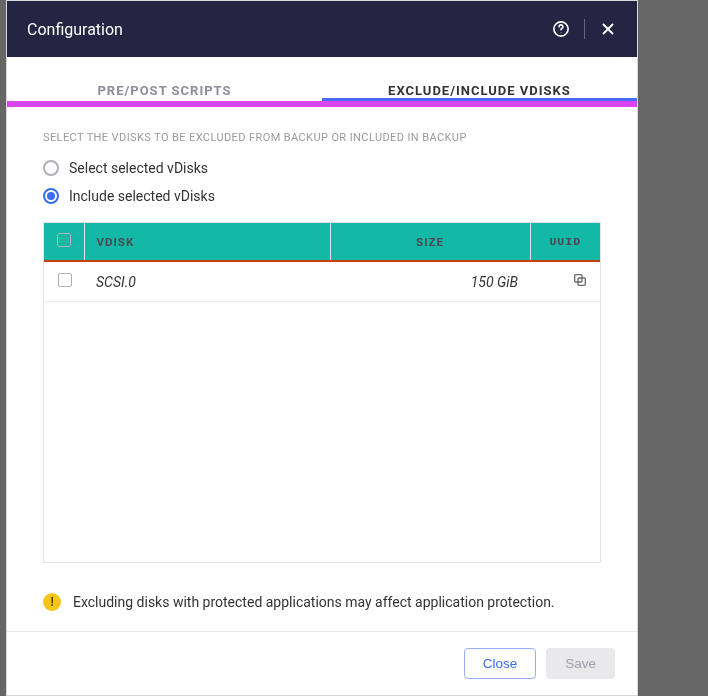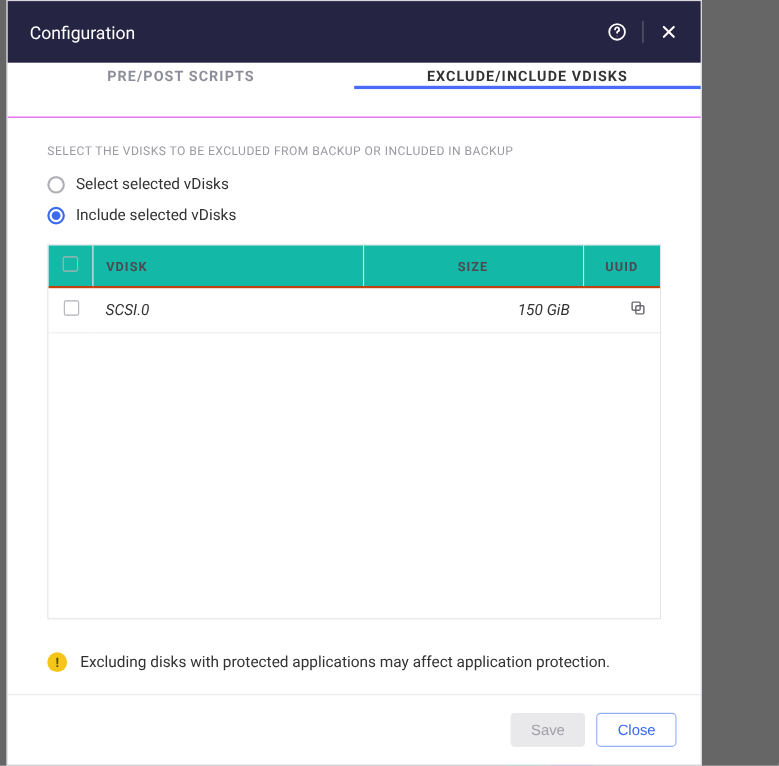--- a/index.html
+++ b/index.html
@@ -11,21 +11,21 @@
   }
   .modal-header {
     height: 56px; background: #262443; color: #fff; display: flex;
     align-items: center; padding: 0 20px; justify-content: space-between;
   }
   .modal-title { font-size: 16px; font-weight: 400; }
   .header-actions { display: flex; align-items: center; gap: 14px; }
   .header-divider { width: 1px; height: 20px; background: rgba(255,255,255,0.3); }
   .icon-btn { cursor: pointer; display: inline-flex; align-items: center; justify-content: center; color: #fff; }
 
-  .tabs { display: flex; border-bottom: 1px solid #d946ef; height: 50px; align-items: flex-start; padding-top: 6px; }
+  .tabs { display: flex; border-bottom: 6px solid #d946ef; height: 50px; align-items: flex-end; padding-top: 6px; }
   .tab {
     flex: 1; text-align: center; font-size: 13px; letter-spacing: 1px; font-weight: 700;
     color: #8e8e9a; display: flex; align-items: center; justify-content: center; cursor: pointer;
     border-bottom: 3px solid transparent; text-transform: uppercase;
   }
   .tab.active { color: #333; border-bottom: 3px solid #4a6cf7; }
 
   .body { flex: 1; padding: 24px 36px 16px 36px; display: flex; flex-direction: column; overflow: hidden; }
   .instructions { font-size: 11px; letter-spacing: 0.4px; color: #9a9aa2; text-transform: uppercase; margin-bottom: 16px; }
 
@@ -43,21 +43,21 @@
   .table-wrap { border: 1px solid #e3e3e9; flex: 1; display: flex; flex-direction: column; overflow: hidden; }
   table { width: 100%; border-collapse: collapse; table-layout: fixed; }
   thead th {
     background: #14b8a6; font-size: 11.5px; letter-spacing: 1px; font-weight: 700; color: #4a4a52;
     text-transform: uppercase; padding: 10px 12px; border-bottom: 2px solid #c2410c; text-align: left;
     border-right: 1px solid #e3e3e9;
   }
   thead th:last-child { border-right: none; }
   .col-check { width: 40px; text-align: center; }
   .col-size { width: 200px; text-align: center; }
-  .col-uuid { width: 70px; text-align: center; }
+  .col-uuid { width: 70px; text-align: center; font-family: Liberation Mono, monospace; }
   tbody td { font-size: 14px; color: #333; padding: 10px 12px; border-bottom: 1px solid #eee; font-style: italic; }
   tbody td.center { text-align: right; }
   .checkbox {
     width: 14px; height: 14px; border: 1.5px solid #b0b0b8; border-radius: 2px; display: inline-block; cursor: pointer;
   }
   .tbody-spacer { flex: 1; }
 
   .warning-row { display: flex; align-items: center; gap: 12px; padding: 14px 36px 20px 36px; }
   .warn-icon {
     width: 18px; height: 18px; background: #f5c518; border-radius: 50%; color: #5a4a00;
@@ -173,17 +173,17 @@
   </div>
 
   <div class="warning-row">
     <span class="warn-icon">!</span>
     <span class="warn-text">Excluding disks with protected applications may affect application protection.</span>
   </div>
 
   <div class="footer-divider"></div>
 
   <div class="footer">
+    <button class="btn btn-close">Close</button>
     <button class="btn btn-save">Save</button>
-    <button class="btn btn-close">Close</button>
   </div>
 
 </div>
 
 </body></html>

